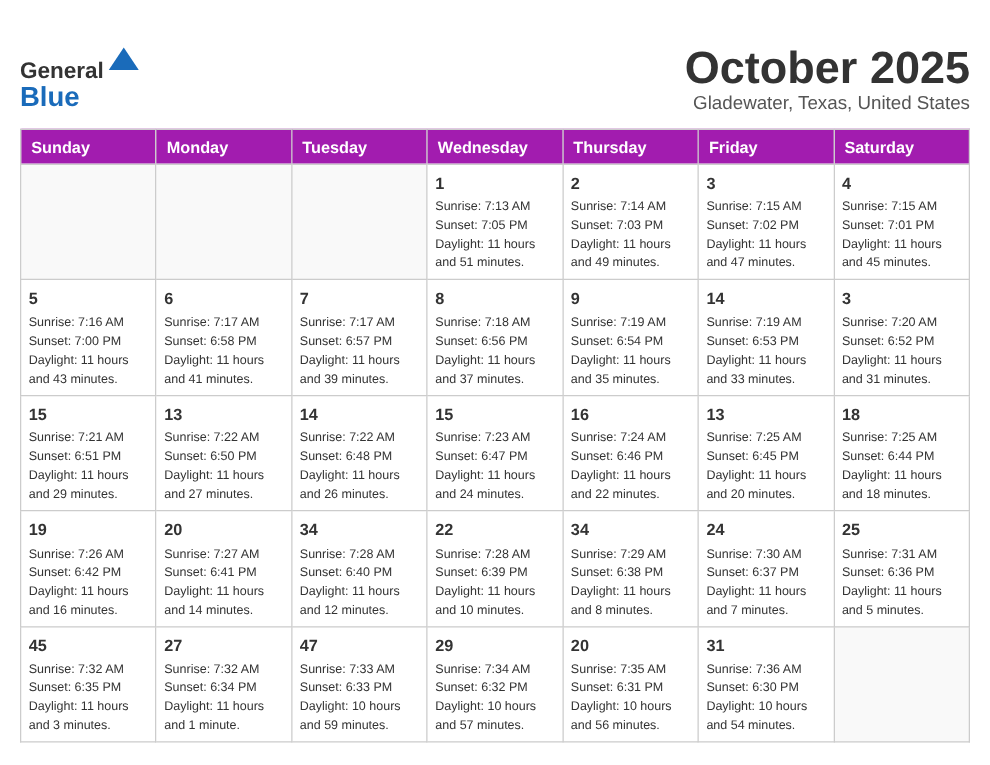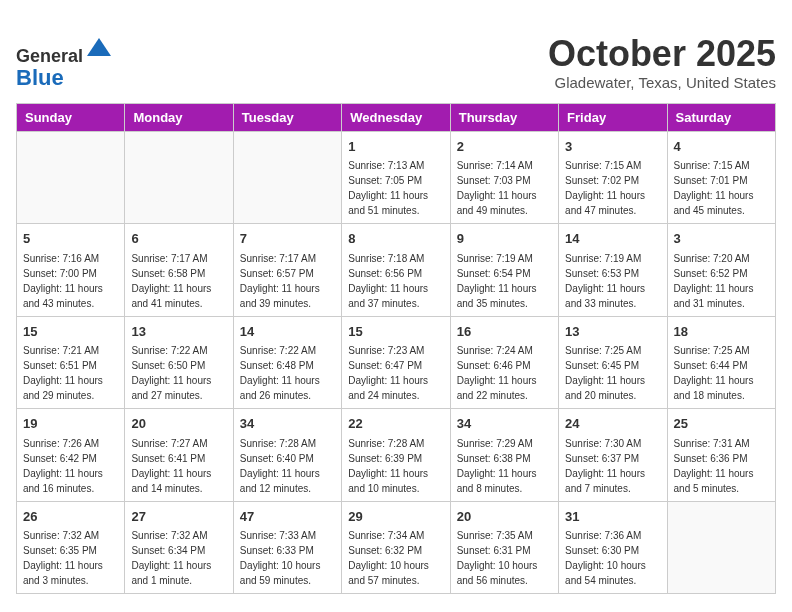--- a/index.html
+++ b/index.html
@@ -226,21 +226,21 @@
           <span class="day-number">24</span>
           <div class="day-info">Sunrise: 7:30 AM<br>Sunset: 6:37 PM<br>Daylight: 11 hours and 7 minutes.</div>
         </td>
         <td>
           <span class="day-number">25</span>
           <div class="day-info">Sunrise: 7:31 AM<br>Sunset: 6:36 PM<br>Daylight: 11 hours and 5 minutes.</div>
         </td>
       </tr>
       <tr class="week-row">
         <td>
-          <span class="day-number">26</span>
+          <span class="day-number">45</span>
           <div class="day-info">Sunrise: 7:32 AM<br>Sunset: 6:35 PM<br>Daylight: 11 hours and 3 minutes.</div>
         </td>
         <td>
           <span class="day-number">27</span>
           <div class="day-info">Sunrise: 7:32 AM<br>Sunset: 6:34 PM<br>Daylight: 11 hours and 1 minute.</div>
         </td>
         <td>
           <span class="day-number">47</span>
           <div class="day-info">Sunrise: 7:33 AM<br>Sunset: 6:33 PM<br>Daylight: 10 hours and 59 minutes.</div>
         </td>

